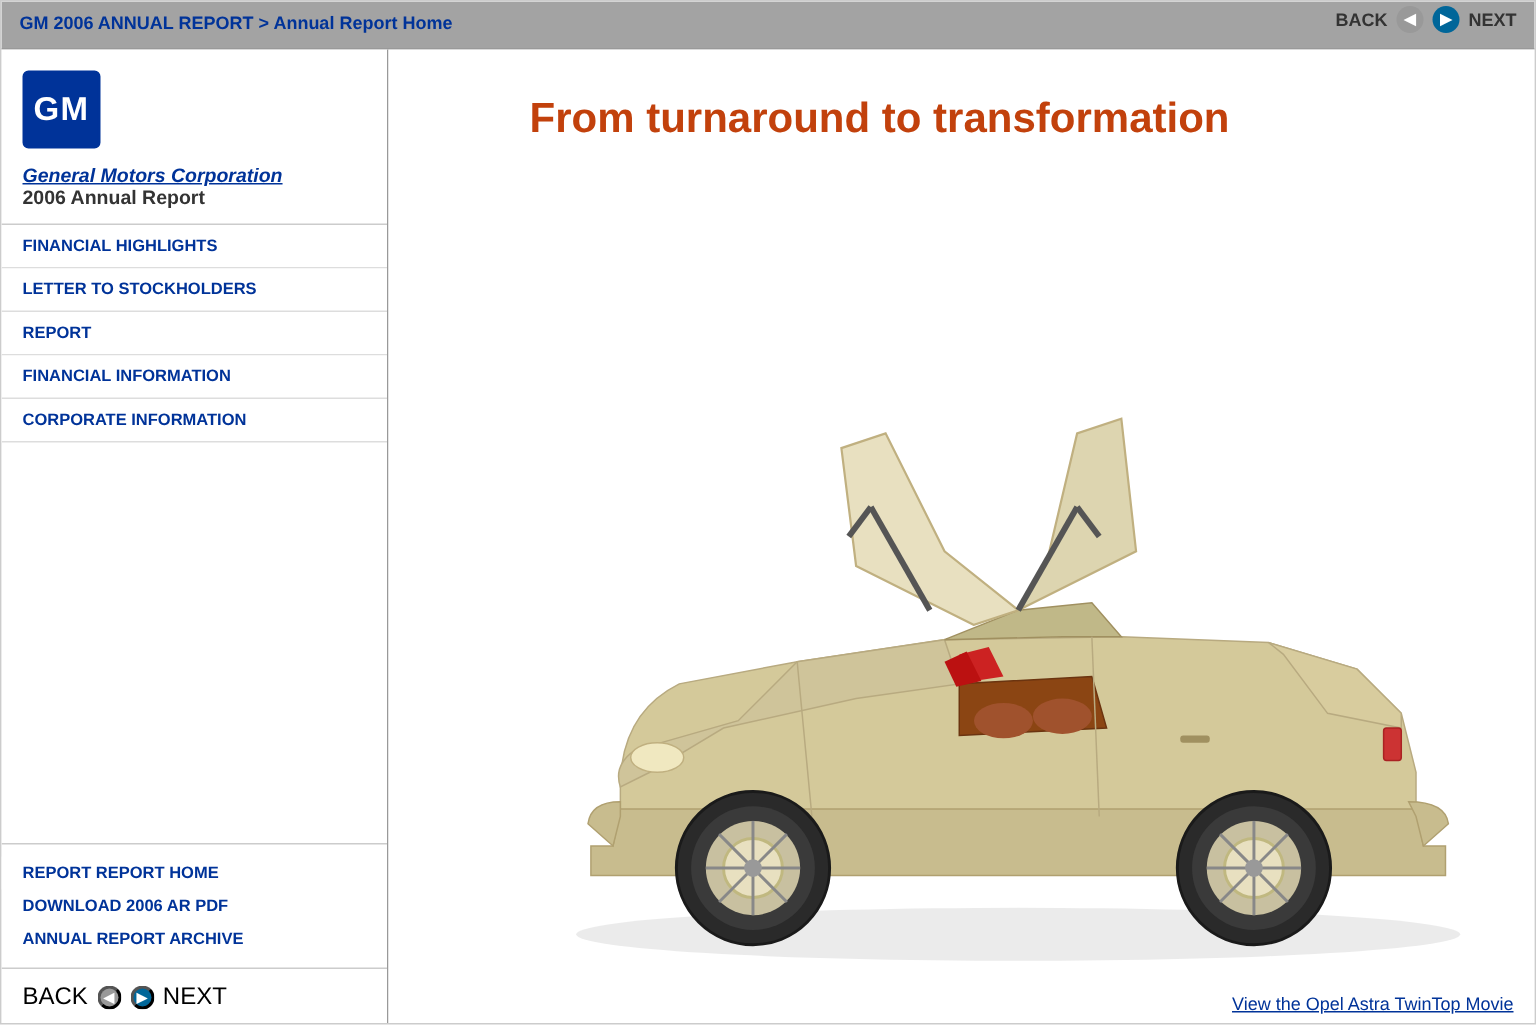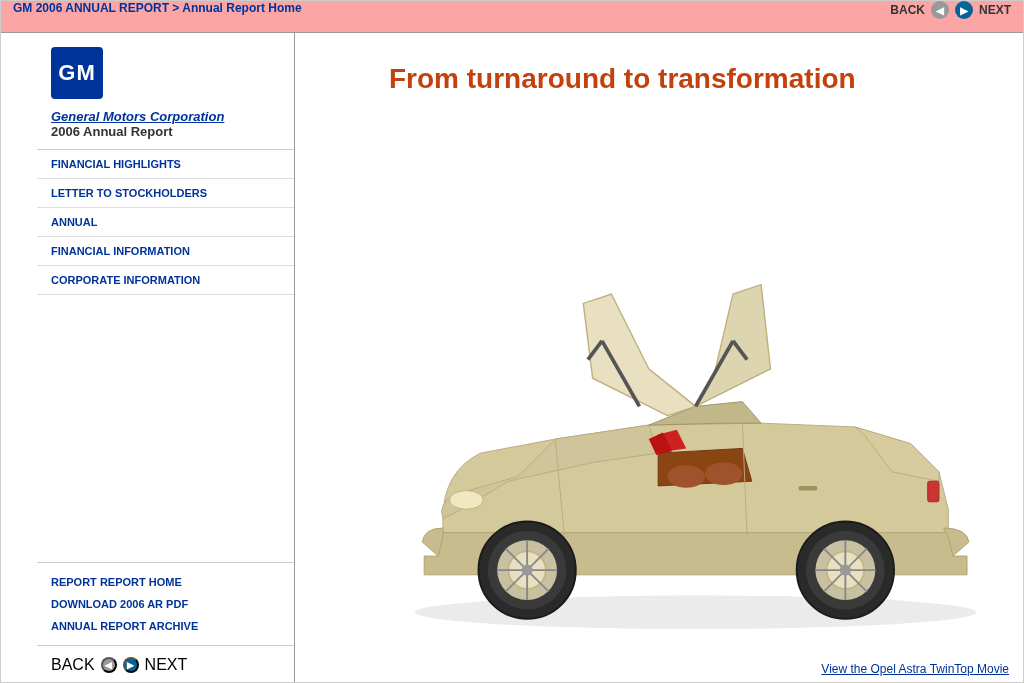--- a/index.html
+++ b/index.html
@@ -8,26 +8,26 @@
       height: 683px;
       font-family: Arial, Helvetica, sans-serif;
       background: #fff;
       overflow: hidden;
       border: 1px solid #ccc;
     }
 
     
     .top-bar {
       display: flex;
-      align-items: flex-start;
+      align-items: flex-end;
       justify-content: space-between;
       height: 32px;
       border-bottom: 1px solid #999;
-      padding: 0 12px;
-      background: #fca5a5;
+      padding: 10px 12px;
+      background: #a3a3a3;
     }
     .top-bar-breadcrumb {
       font-size: 12px;
       color: #003399;
       font-weight: bold;
     }
     .top-bar-nav {
       display: flex;
       align-items: center;
       gap: 6px;
@@ -53,21 +53,20 @@
     }
     .nav-btn-forward {
       background: #006699;
       color: #fff;
     }
 
     
     .main-layout {
       display: flex;
       height: calc(683px - 32px);
-      padding-left: 36px;
     }
 
     
     .sidebar {
       width: 258px;
       min-width: 258px;
       border-right: 1px solid #999;
       display: flex;
       flex-direction: column;
       background: #fff;
@@ -257,21 +256,21 @@
       <div class="gm-logo">
         <span class="gm-logo-text">GM</span>
       </div>
       <div class="sidebar-company-name">General Motors Corporation</div>
       <div class="sidebar-report-year">2006 Annual Report</div>
     </div>
 
     <nav class="sidebar-nav">
       <a class="sidebar-nav-item">FINANCIAL HIGHLIGHTS</a>
       <a class="sidebar-nav-item">LETTER TO STOCKHOLDERS</a>
-      <a class="sidebar-nav-item">ANNUAL</a>
+      <a class="sidebar-nav-item">REPORT</a>
       <a class="sidebar-nav-item">FINANCIAL INFORMATION</a>
       <a class="sidebar-nav-item">CORPORATE INFORMATION</a>
       <div class="sidebar-spacer"></div>
     </nav>
 
     <div class="sidebar-bottom-nav">
       <a class="sidebar-bottom-item active-home">REPORT REPORT HOME</a>
       <a class="sidebar-bottom-item">DOWNLOAD 2006 AR PDF</a>
       <a class="sidebar-bottom-item">ANNUAL REPORT ARCHIVE</a>
     </div>

